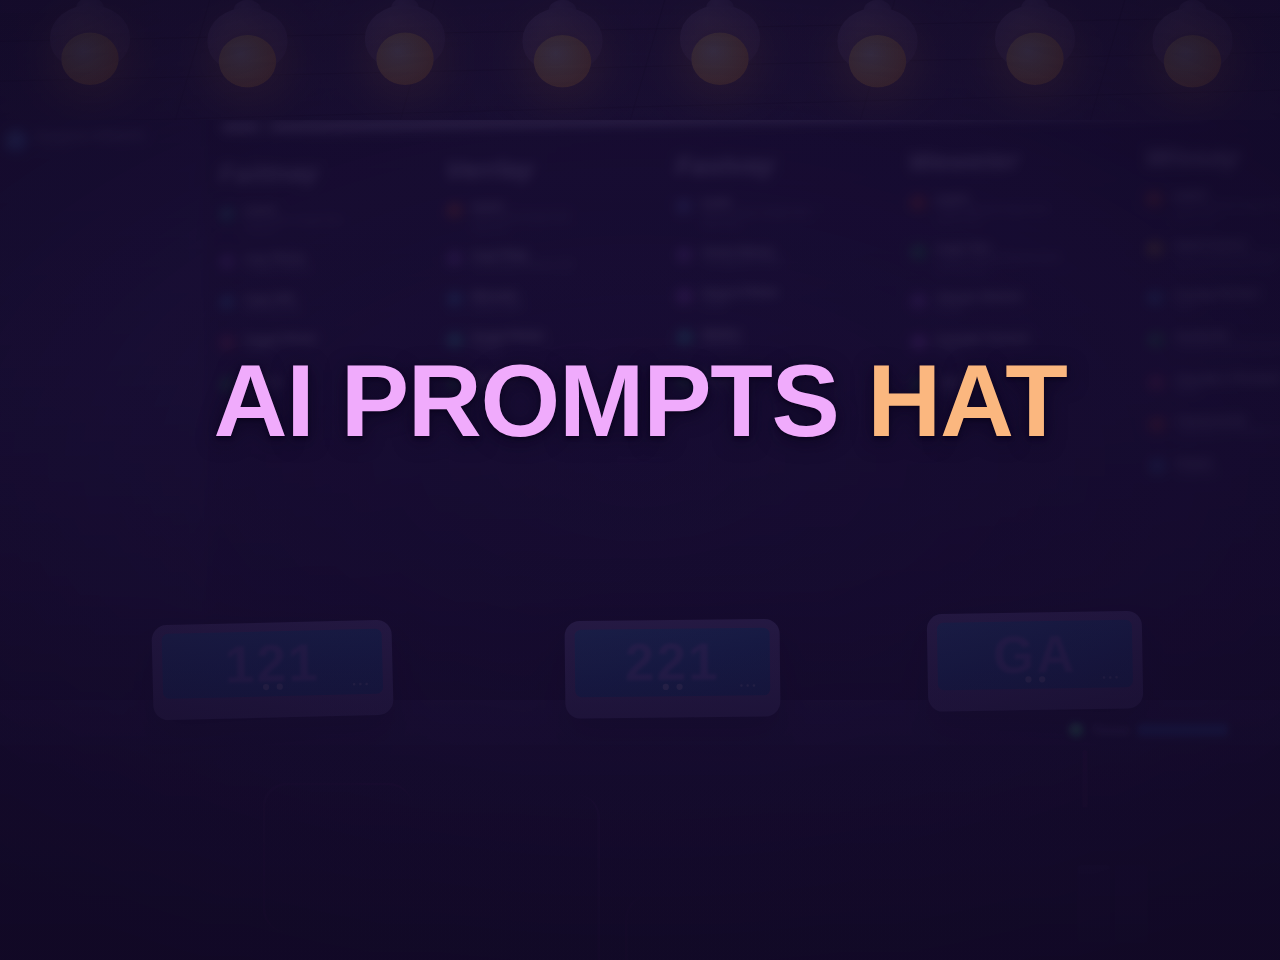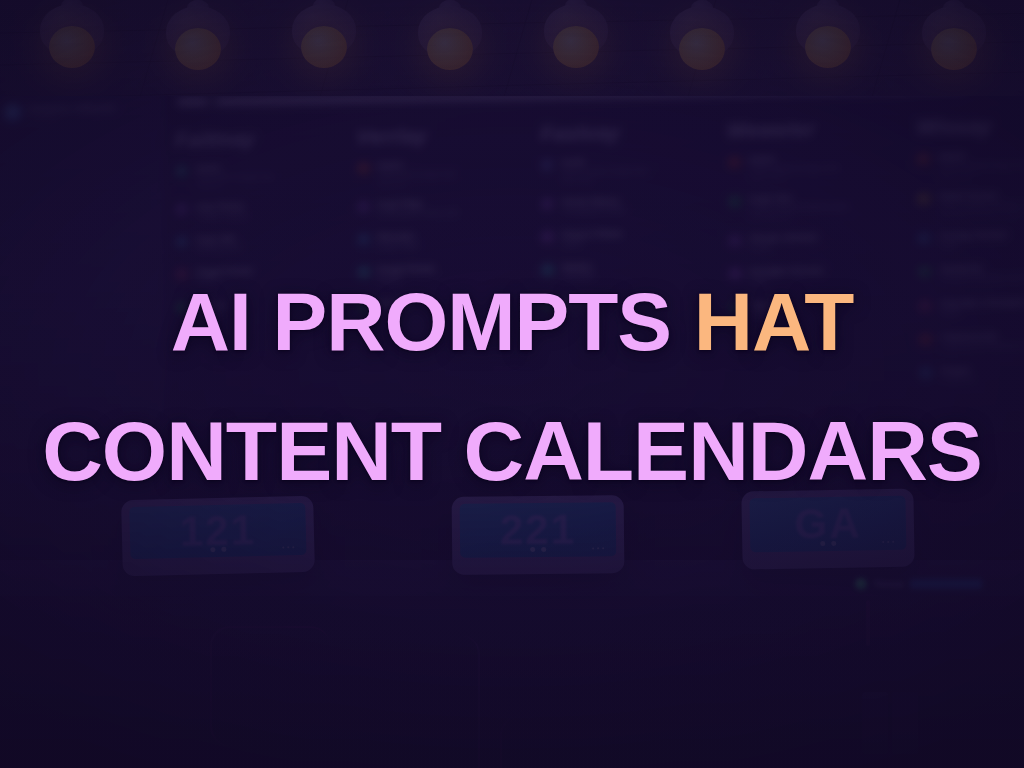--- a/index.html
+++ b/index.html
@@ -606,16 +606,15 @@
     <div class="bw-dot"></div>
     <div class="bw-lbl">Tinnue</div>
     <div class="bw-bar"></div>
   </div>
 
   <div class="vignette"></div>
   <div class="vignette2"></div>
 
   <div class="headline">
     <div class="hl-line hl-line1" id="hl1"><span class="hl-word w-white">AI PROMPTS</span> <span class="hl-word w-orange">HAT</span></div>
-    <div class="hl-line hl-line3" id="hl3"><span class="hl-word w-white">CONTENT CALENDARS</span></div>
   </div>
 
 </div>
 
 </body></html>

